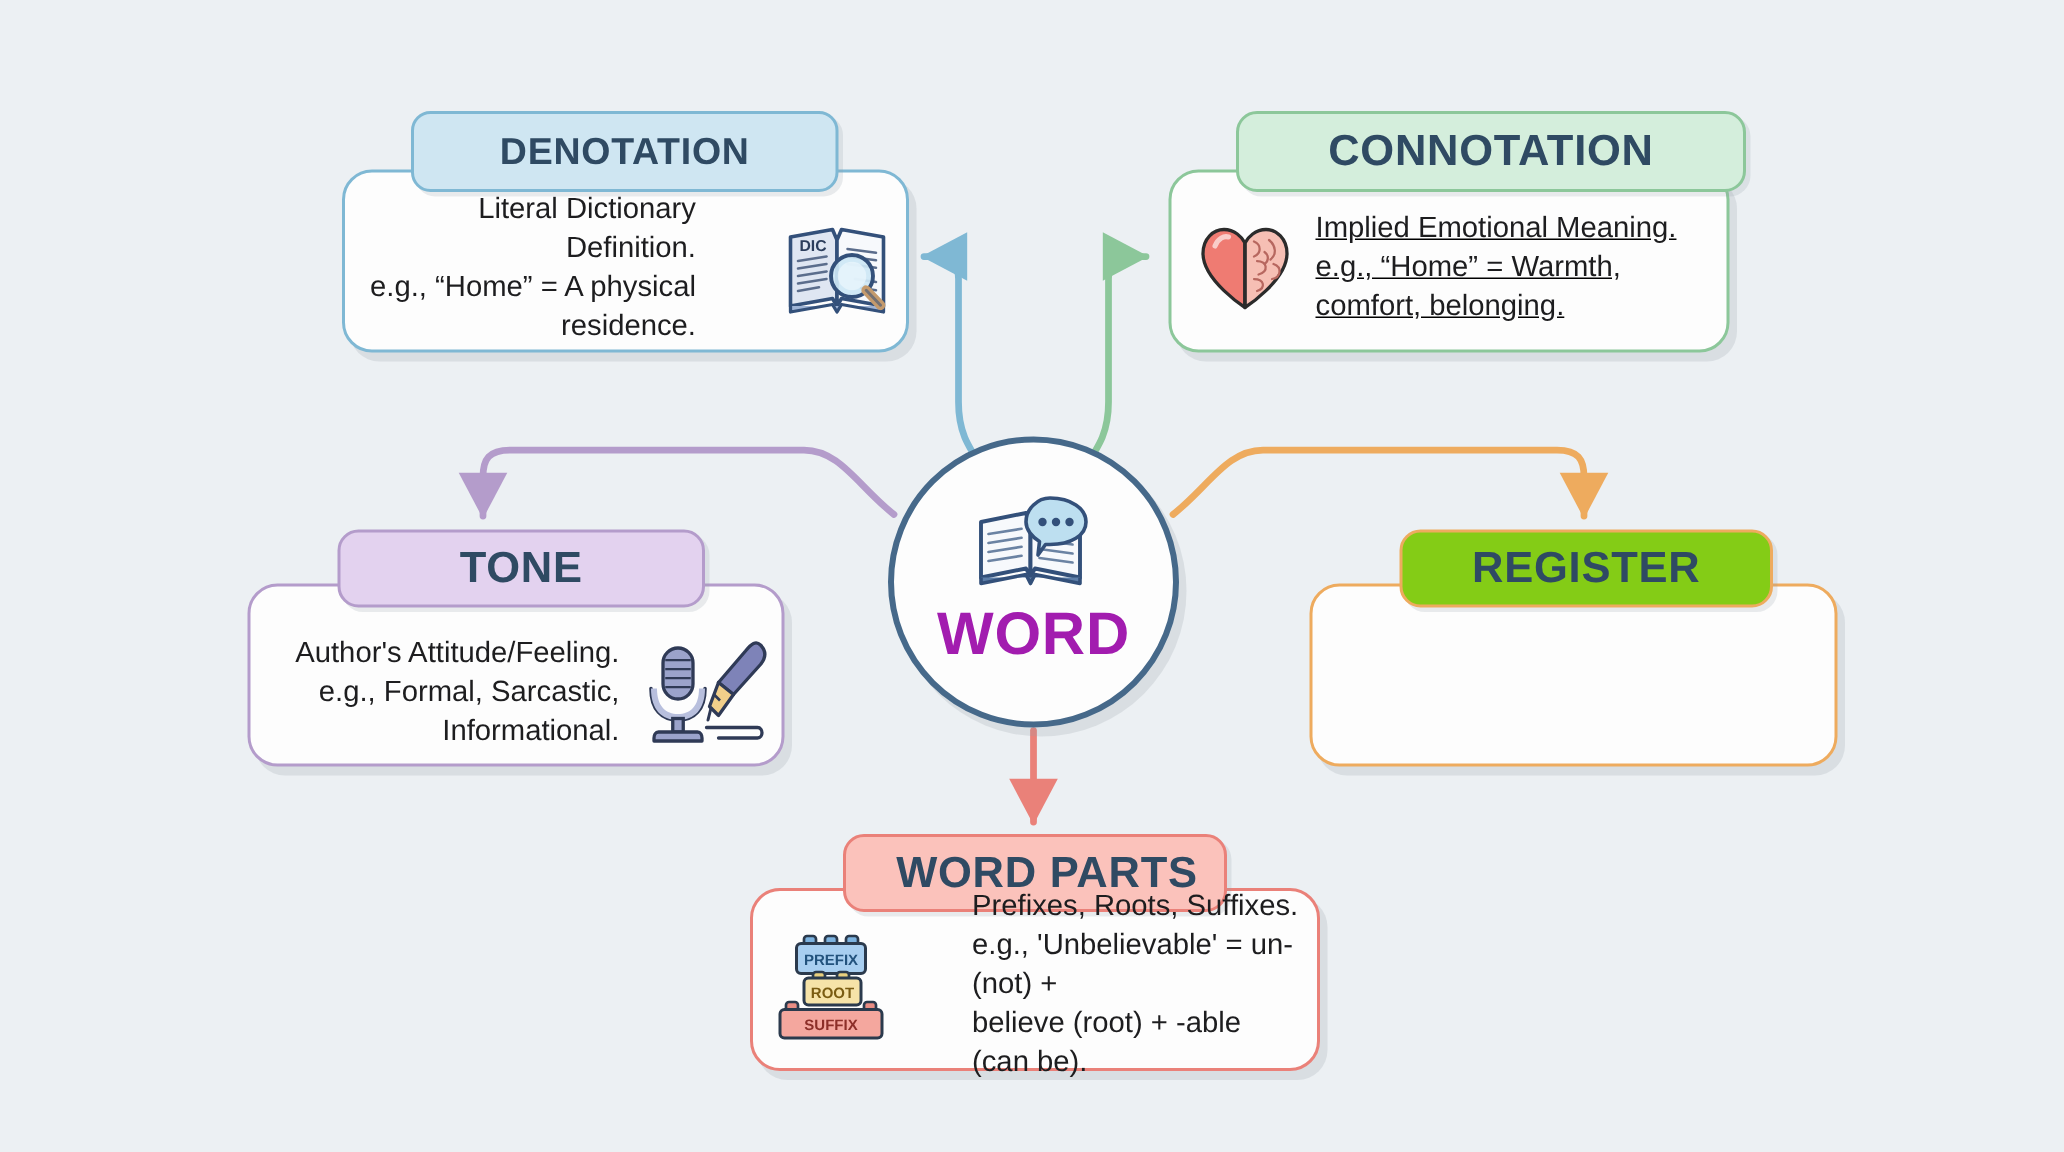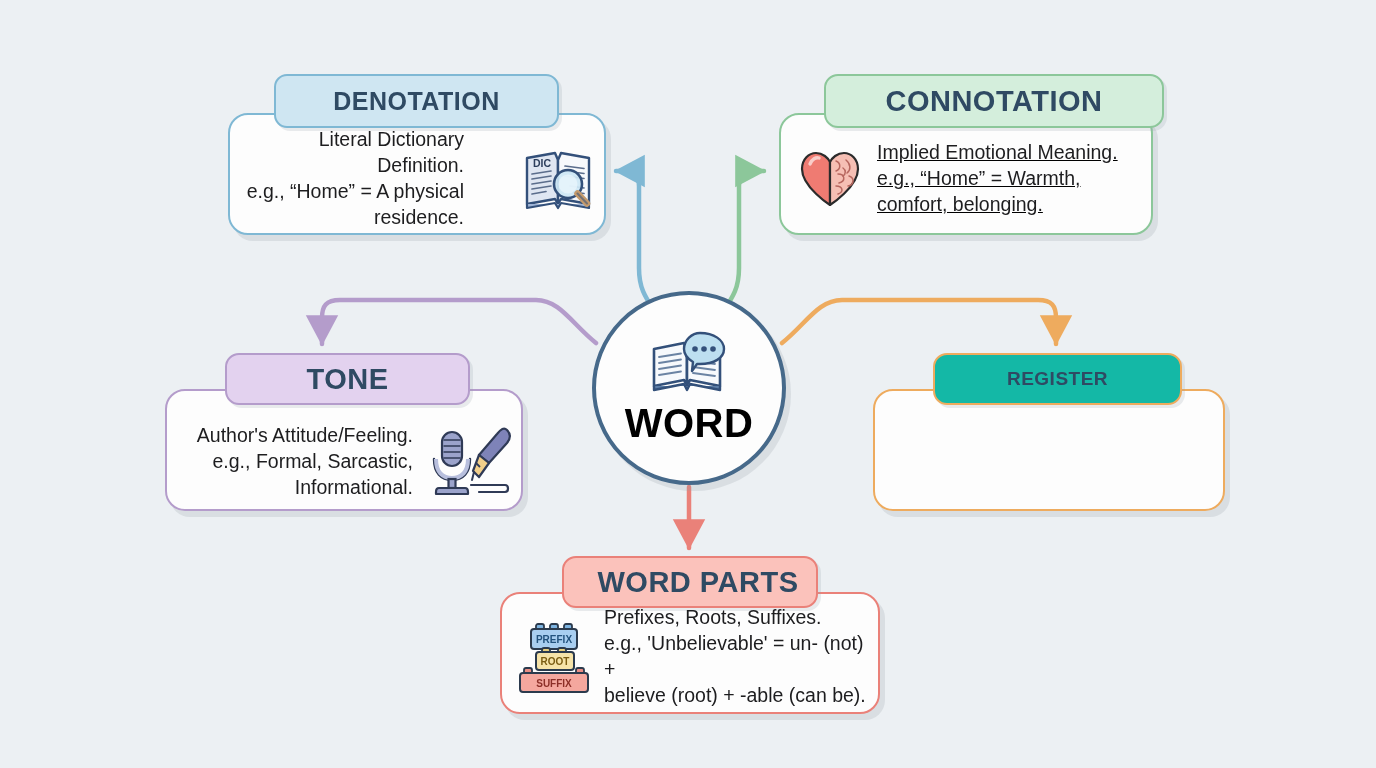--- a/index.html
+++ b/index.html
@@ -108,34 +108,34 @@
     background: #e3d2ef; border-color: #b49ccb; font-size: 29px;
   }
   #tone .content { left: 12px; top: 26px; width: 336px; height: 94px; justify-content: flex-end; }
   #tone .desc { font-size: 19.5px; text-align: right; }
 
   
   #register { left: 873px; top: 389px; width: 352px; height: 122px; }
   #register .body { border-color: #eeab5e; }
   #register .header {
     left: 60px; top: -36px; width: 249px; height: 52px;
-    background: #14b8a6; border-color: #eeab5e; font-size: 19px;
+    background: #84cc16; border-color: #eeab5e; font-size: 29px;
   }
   #register .content { left: 14px; top: 18px; width: 330px; height: 94px; }
   #register .desc { font-size: 19.5px; text-align: left; }
 
   
   #wordparts { left: 500px; top: 592px; width: 380px; height: 122px; }
   #wordparts .body { border-color: #ea8179; }
   #wordparts .header {
     left: 62px; top: -36px; width: 256px; height: 52px;
     background: #fbc2bb; border-color: #ea8179; font-size: 29px; padding-left: 16px;
   }
   #wordparts .content { left: 14px; top: 18px; width: 356px; height: 94px; }
-  #wordparts .desc { font-size: 19.5px; text-align: left; }
+  #wordparts .desc { font-size: 19.5px; text-align: left; margin-left: 44px; }
 
   
   #center-node {
     position: absolute;
     left: 592px; top: 291px;
     width: 194px; height: 194px;
     z-index: 3;
   }
   #center-node .circle {
     position: absolute;
@@ -147,21 +147,21 @@
     box-sizing: border-box;
     box-shadow: 5px 6px 0 rgba(150,158,170,0.22);
     display: flex;
     flex-direction: column;
     align-items: center;
     justify-content: center;
   }
   #center-node .center-label {
     font-size: 40px;
     font-weight: bold;
-    color: #000000;
+    color: #a21caf;
     letter-spacing: 0.5px;
     margin-top: 4px;
   }
 </style>
 </head>
 <body>
 
 <div id="stage">
 
   <svg id="connectors" viewBox="0 0 1376 768">

